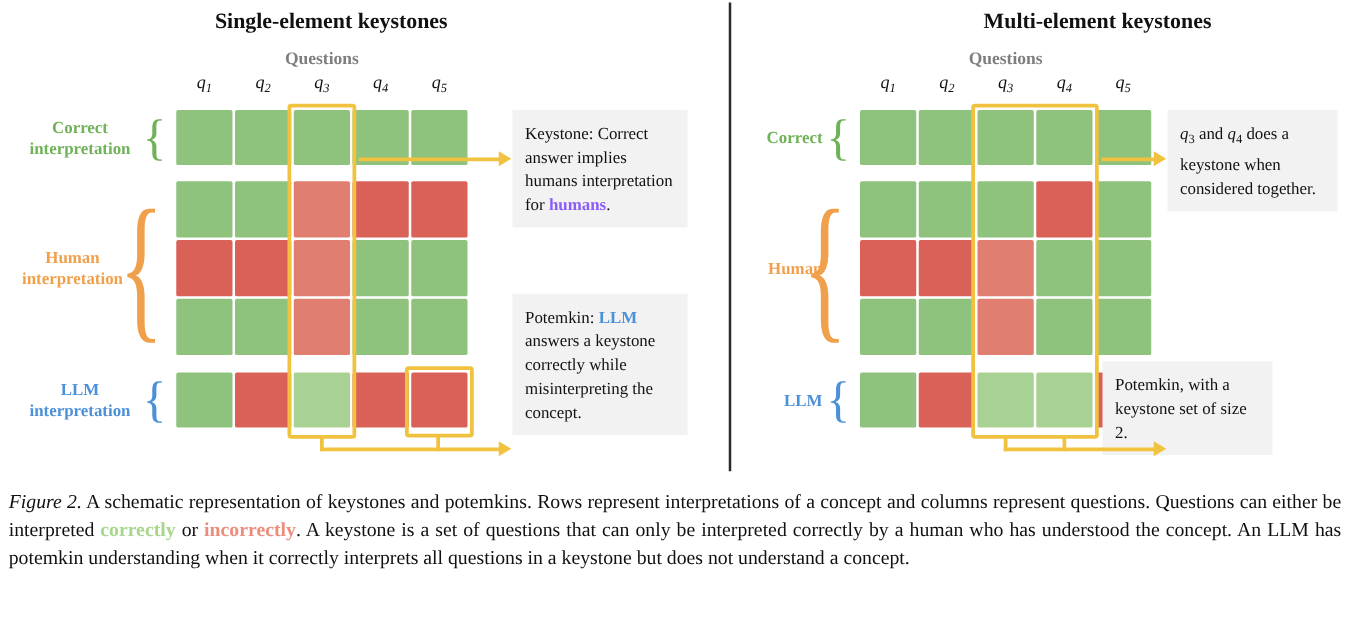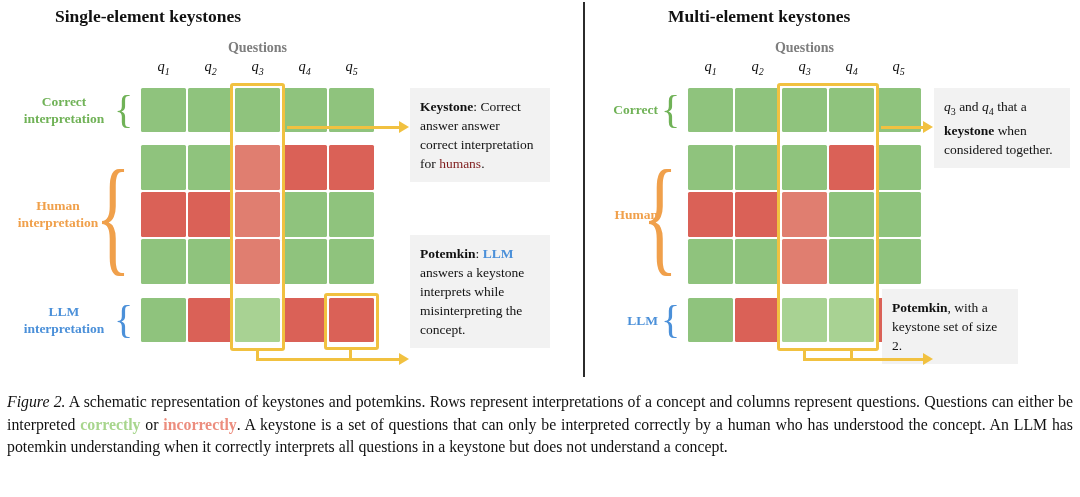--- a/index.html
+++ b/index.html
@@ -1,38 +1,38 @@
 <!DOCTYPE html>
 <html><head>
 <meta charset="utf-8">
 <style>
   html,body{margin:0;padding:0;background:#fff}
   .fig{position:relative;width:1080px;height:497px;background:#ffffff;
        font-family:"Liberation Serif",serif;color:#111;overflow:hidden}
-  .title{position:absolute;top:6px;font-size:17.5px;font-weight:bold;margin:0}
+  .title{position:absolute;top:6px;font-size:17.5px;font-weight:bold;text-align:center;margin:0}
   .questions{position:absolute;top:40px;font-size:14px;font-weight:bold;color:#7e7e7e;text-align:center}
   .colhead{position:absolute;top:58px;width:45px;text-align:center;font-size:14.5px;font-style:italic}
   .colhead sub{font-size:10px;font-style:italic}
   .row{position:absolute;display:flex;gap:2px}
   .cell{width:45px;border-radius:1.5px}
   .rowlabel{position:absolute;font-weight:bold;font-size:13.5px;line-height:17px;text-align:center}
   .rowlabel.ra{text-align:right}
   .green{color:#70B257}.orange{color:#F0A04B}.blue{color:#4B90D9}
   .brace{position:absolute;font-size:40px;line-height:48px}
   .brace::before{content:"{"}
   .brace-lg{position:absolute;height:140px;width:26px;display:flex;align-items:center;justify-content:center;overflow:visible}
   .brace-lg::before{content:"{";font-size:74px;line-height:1;transform:scaleY(1.75)}
   .kbox{position:absolute;border:3.5px solid #F1C140;border-radius:3px;box-sizing:border-box;pointer-events:none;z-index:3}
   .yline{position:absolute;background:#F1C140;z-index:2}
   .arr{position:absolute;width:0;height:0;border-top:6px solid transparent;border-bottom:6px solid transparent;border-left:10px solid #F1C140;z-index:2}
   .note{position:absolute;background:#F2F2F2;padding:9px 10px;font-size:13.5px;line-height:19px;box-sizing:border-box}
-  .note b{font-weight:bold}
+  .note b{font-weight:normal}
   .note i{font-style:italic}
   .note sub{font-size:10px}
-  .hl-orange{color:#7f1d1d;font-weight:normal}
+  .hl-orange{color:#8b5cf6;font-weight:bold}
   .hl-blue{color:#4B90D9;font-weight:bold}
   .divider{position:absolute;width:2px;background:#2b2b2b}
   .caption{position:absolute;left:7px;top:391px;width:1066px;font-size:15.8px;line-height:22.5px;text-align:justify;margin:0}
   .cap-green{color:#A8D68D;font-weight:bold}
   .cap-red{color:#EC8D7E;font-weight:bold}
 </style>
 </head>
 <body>
 
 <div class="fig">
@@ -105,24 +105,24 @@
     <div class="kbox" style="left:324px;top:293px;width:55px;height:57px"></div>
 
     <div class="yline" style="left:287px;top:126px;width:114px;height:3px"></div>
     <div class="arr" style="left:399px;top:121px"></div>
     <div class="yline" style="left:256px;top:349px;width:3px;height:12px"></div>
     <div class="yline" style="left:349px;top:348px;width:3px;height:13px"></div>
     <div class="yline" style="left:256px;top:358px;width:145px;height:3px"></div>
     <div class="arr" style="left:399px;top:353px"></div>
 
     <div class="note" style="left:410px;top:88px;width:140px">
-      <b>Keystone</b><span>: Correct answer answer correct interpretation for </span><span class="hl-orange">humans</span><span>.</span>
+      <b>Keystone</b><span>: Correct answer implies humans interpretation for </span><span class="hl-orange">humans</span><span>.</span>
     </div>
     <div class="note" style="left:410px;top:235px;width:140px">
-      <b>Potemkin</b><span>: </span><span class="hl-blue">LLM</span><span> answers a keystone interprets while misinterpreting the concept.</span>
+      <b>Potemkin</b><span>: </span><span class="hl-blue">LLM</span><span> answers a keystone correctly while misinterpreting the concept.</span>
     </div>
   </section>
 
   <div class="divider" style="left:583px;top:2px;height:375px"></div>
 
   <section>
     <h2 class="title" style="left:668px;width:420px">Multi-element keystones</h2>
     <div class="questions" style="left:688px;width:233px">Questions</div>
 
     <div class="colhead" style="left:688px"><span>q</span><sub>1</sub></div>
@@ -185,21 +185,21 @@
     <div class="kbox" style="left:777px;top:83px;width:102px;height:268px"></div>
 
     <div class="yline" style="left:881px;top:126px;width:44px;height:3px"></div>
     <div class="arr" style="left:923px;top:121px"></div>
     <div class="yline" style="left:803px;top:349px;width:3px;height:12px"></div>
     <div class="yline" style="left:850px;top:349px;width:3px;height:12px"></div>
     <div class="yline" style="left:803px;top:358px;width:122px;height:3px"></div>
     <div class="arr" style="left:923px;top:353px"></div>
 
     <div class="note" style="left:934px;top:88px;width:136px">
-      <i>q</i><sub>3</sub><span> and </span><i>q</i><sub>4</sub><span> that a </span><b>keystone</b><span> when considered together.</span>
+      <i>q</i><sub>3</sub><span> and </span><i>q</i><sub>4</sub><span> does a </span><b>keystone</b><span> when considered together.</span>
     </div>
     <div class="note" style="left:882px;top:289px;width:136px">
       <b>Potemkin</b><span>, with a keystone set of size 2.</span>
     </div>
   </section>
 
   <p class="caption">
     <i>Figure 2.</i><span> A schematic representation of keystones and potemkins. Rows represent interpretations of a concept and columns represent questions. Questions can either be interpreted </span><span class="cap-green">correctly</span><span> or </span><span class="cap-red">incorrectly</span><span>. A keystone is a set of questions that can only be interpreted correctly by a human who has understood the concept. An LLM has potemkin understanding when it correctly interprets all questions in a keystone but does not understand a concept.</span>
   </p>
 

